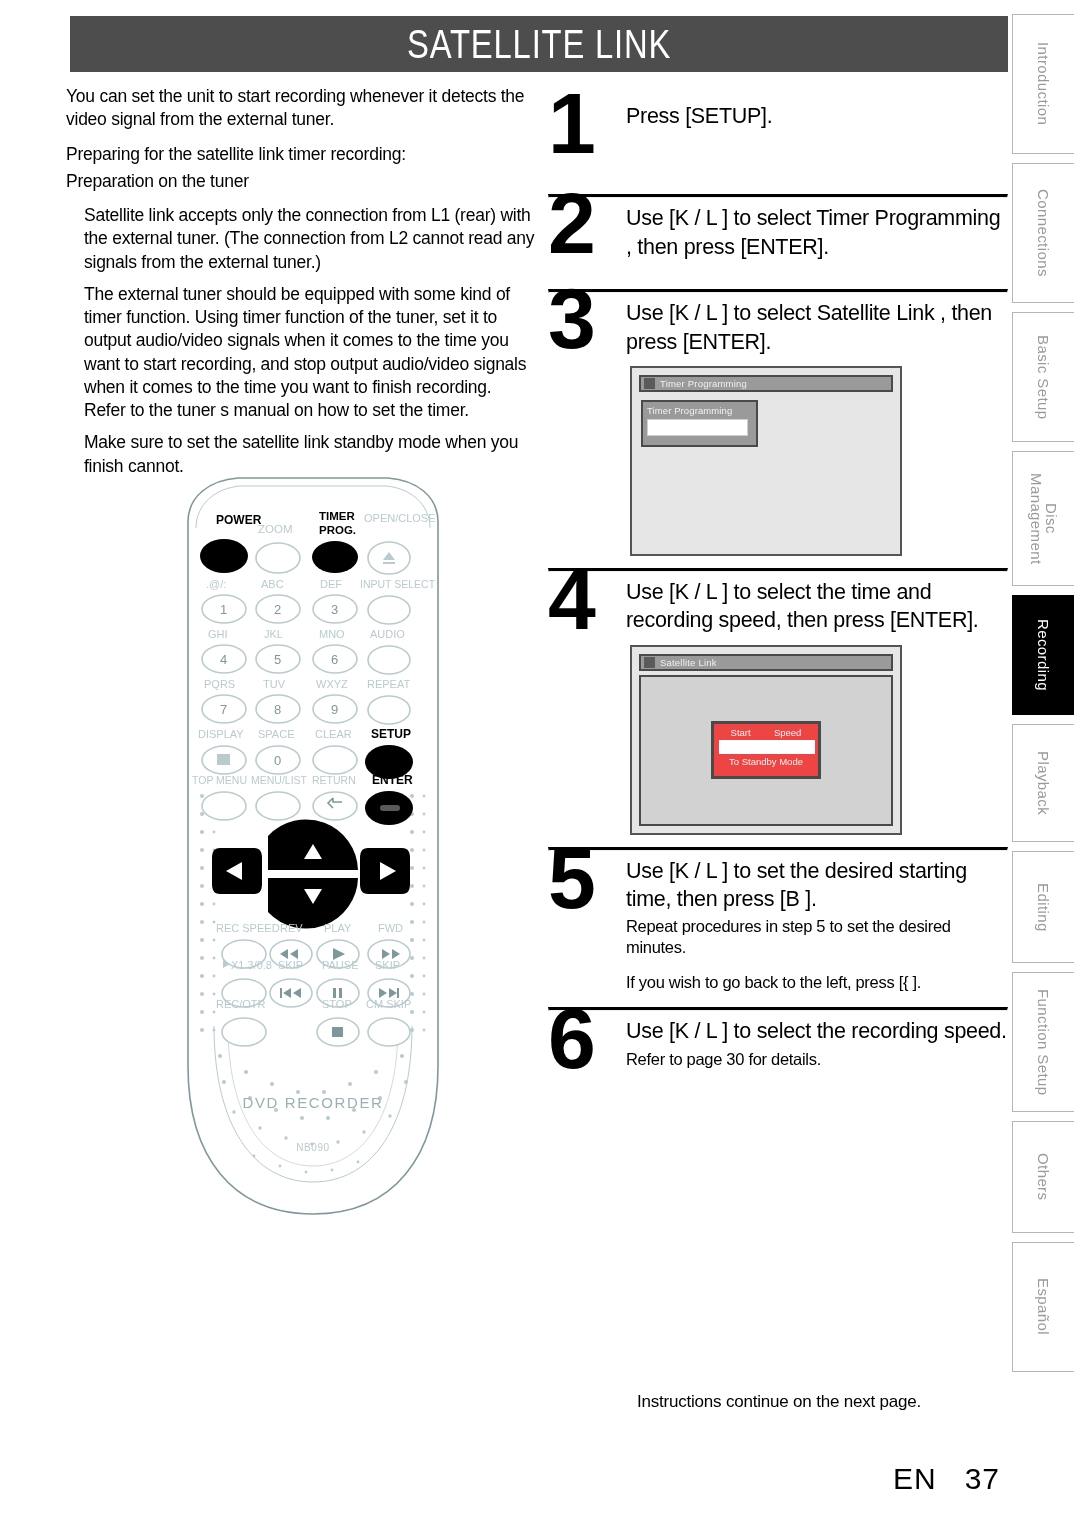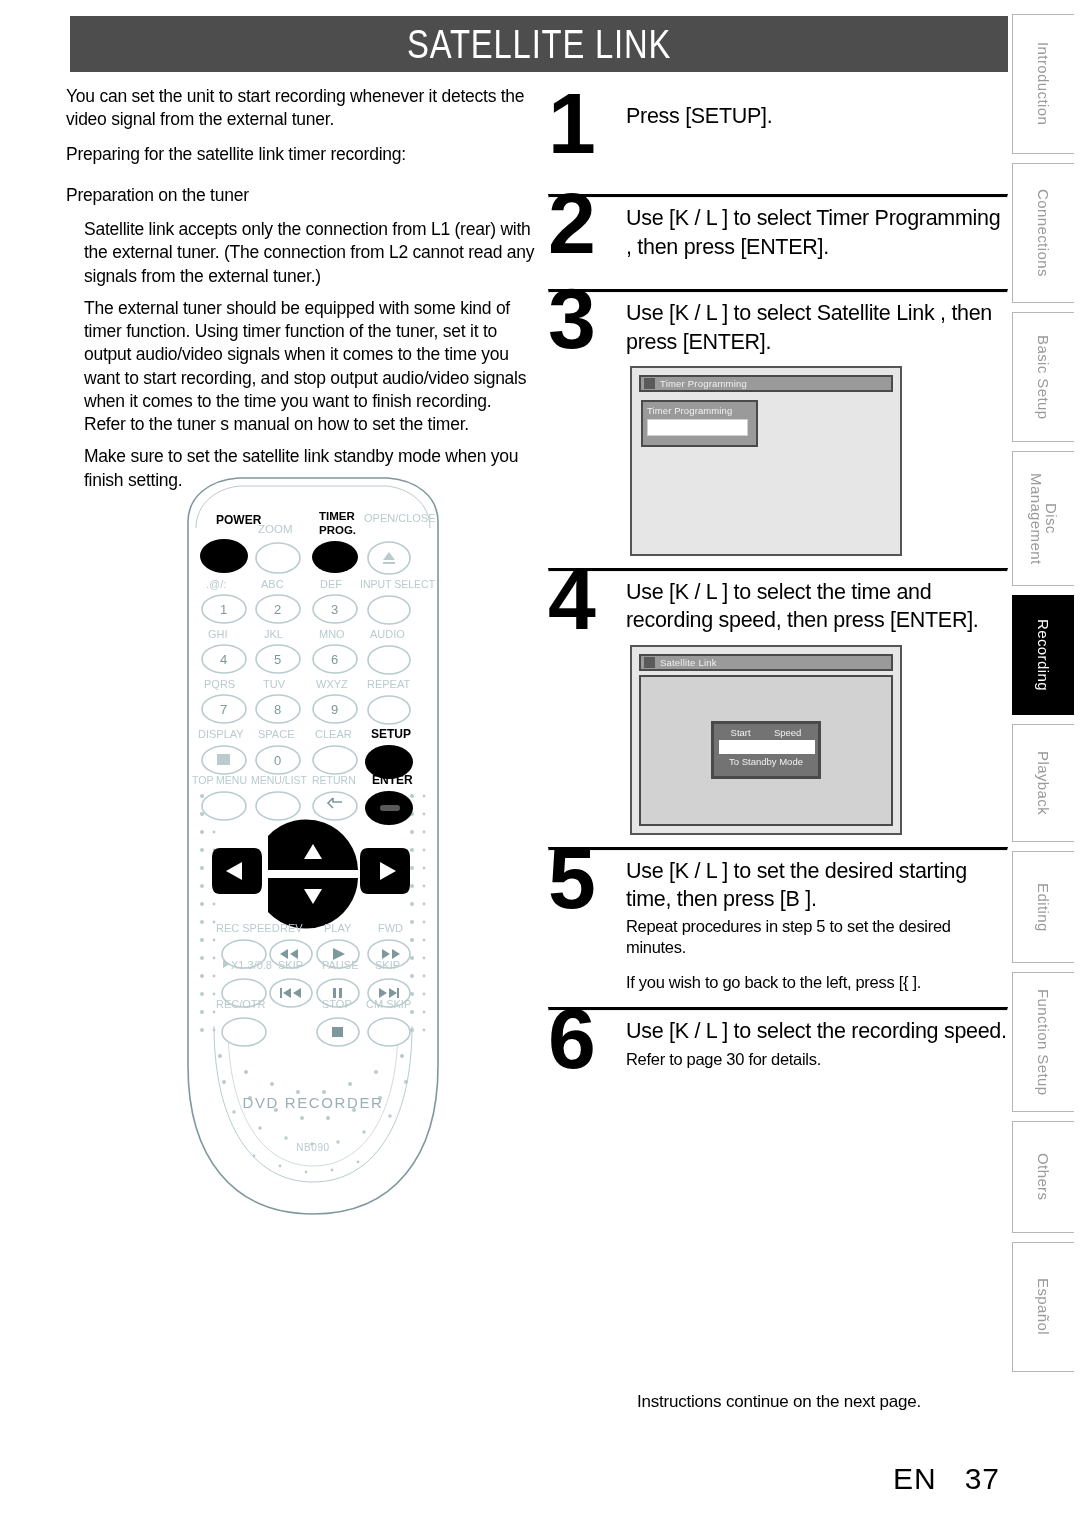--- a/index.html
+++ b/index.html
@@ -33,21 +33,21 @@
   }
 
   
   .left-col {
     position:absolute; left:66px; top:85px; width:470px;
   }
   .lc-p {
     font-size:17.5px; line-height:1.33; margin:0 0 11px 0;
     letter-spacing:-0.25px;
   }
-  .lc-p.tight { margin-bottom:18px; }
+  .lc-p.tight { margin-bottom:4px; }
   .lc-sub {
     font-size:17.5px; line-height:1.33; margin:4px 0 9px 0;
     padding-left:18px; letter-spacing:-0.25px;
   }
 
   
   .right-col { position:absolute; left:548px; top:96px; width:462px; }
 
   .step { position:relative; padding-left:78px; }
   .step-num {
@@ -110,21 +110,21 @@
   }
 
   
   .osd4-inner {
     position:absolute; left:0; top:0; right:0; bottom:0;
     background:#d2d2d2; border:2px solid #4a4a4a;
   }
   .dlg {
     position:absolute; left:50%; top:50%; transform:translate(-50%,-50%);
     width:110px; height:58px;
-    background:#737373; border:3px solid #4a4a4a;
+    background:#ef4444; border:3px solid #4a4a4a;
     padding:3px 5px;
     text-align:center;
   }
   .dlg-row { display:flex; justify-content:space-around; }
   .dlg-lbl { font-size:9.5px; color:#f2f2f2; }
   .dlg-field { margin:2px auto 2px; height:14px; background:#ffffff; width:96px; }
   .dlg-bottom { font-size:9.5px; color:#f2f2f2; }
 
   
   .remote { position:absolute; left:168px; top:466px; width:290px; height:760px; }
@@ -173,21 +173,21 @@
   <div class="header-bar">
     <div class="header-title">SATELLITE LINK</div>
   </div>
 
   <div class="left-col">
     <p class="lc-p">You can set the unit to start recording whenever it detects the video signal from the external tuner.</p>
     <p class="lc-p tight">Preparing for the satellite link timer recording:</p>
     <p class="lc-p">Preparation on the tuner</p>
     <p class="lc-sub">Satellite link accepts only the connection from L1 (rear) with the external tuner. (The connection from L2 cannot read any signals from the external tuner.)</p>
     <p class="lc-sub">The external tuner should be equipped with some kind of timer function. Using timer function of the tuner, set it to output audio/video signals when it comes to the time you want to start recording, and stop output audio/video signals when it comes to the time you want to finish recording. Refer to the tuner s manual on how to set the timer.</p>
-    <p class="lc-sub">Make sure to set the satellite link standby mode when you finish setting.</p>
+    <p class="lc-sub">Make sure to set the satellite link standby mode when you finish cannot.</p>
   </div>
 
   <div class="remote">
     <svg width="290" height="760" viewBox="0 0 290 760" xmlns="http://www.w3.org/2000/svg">
       <defs>
         <g id="dotcol"></g>
       </defs>
 
       <path d="M20 56 C20 30 42 14 70 12 L220 12 C248 14 270 30 270 56
                L270 600 C270 690 226 748 145 748 C64 748 20 690 20 600 Z" fill="#ffffff" stroke="#7f989c" stroke-width="1.6"></path>

